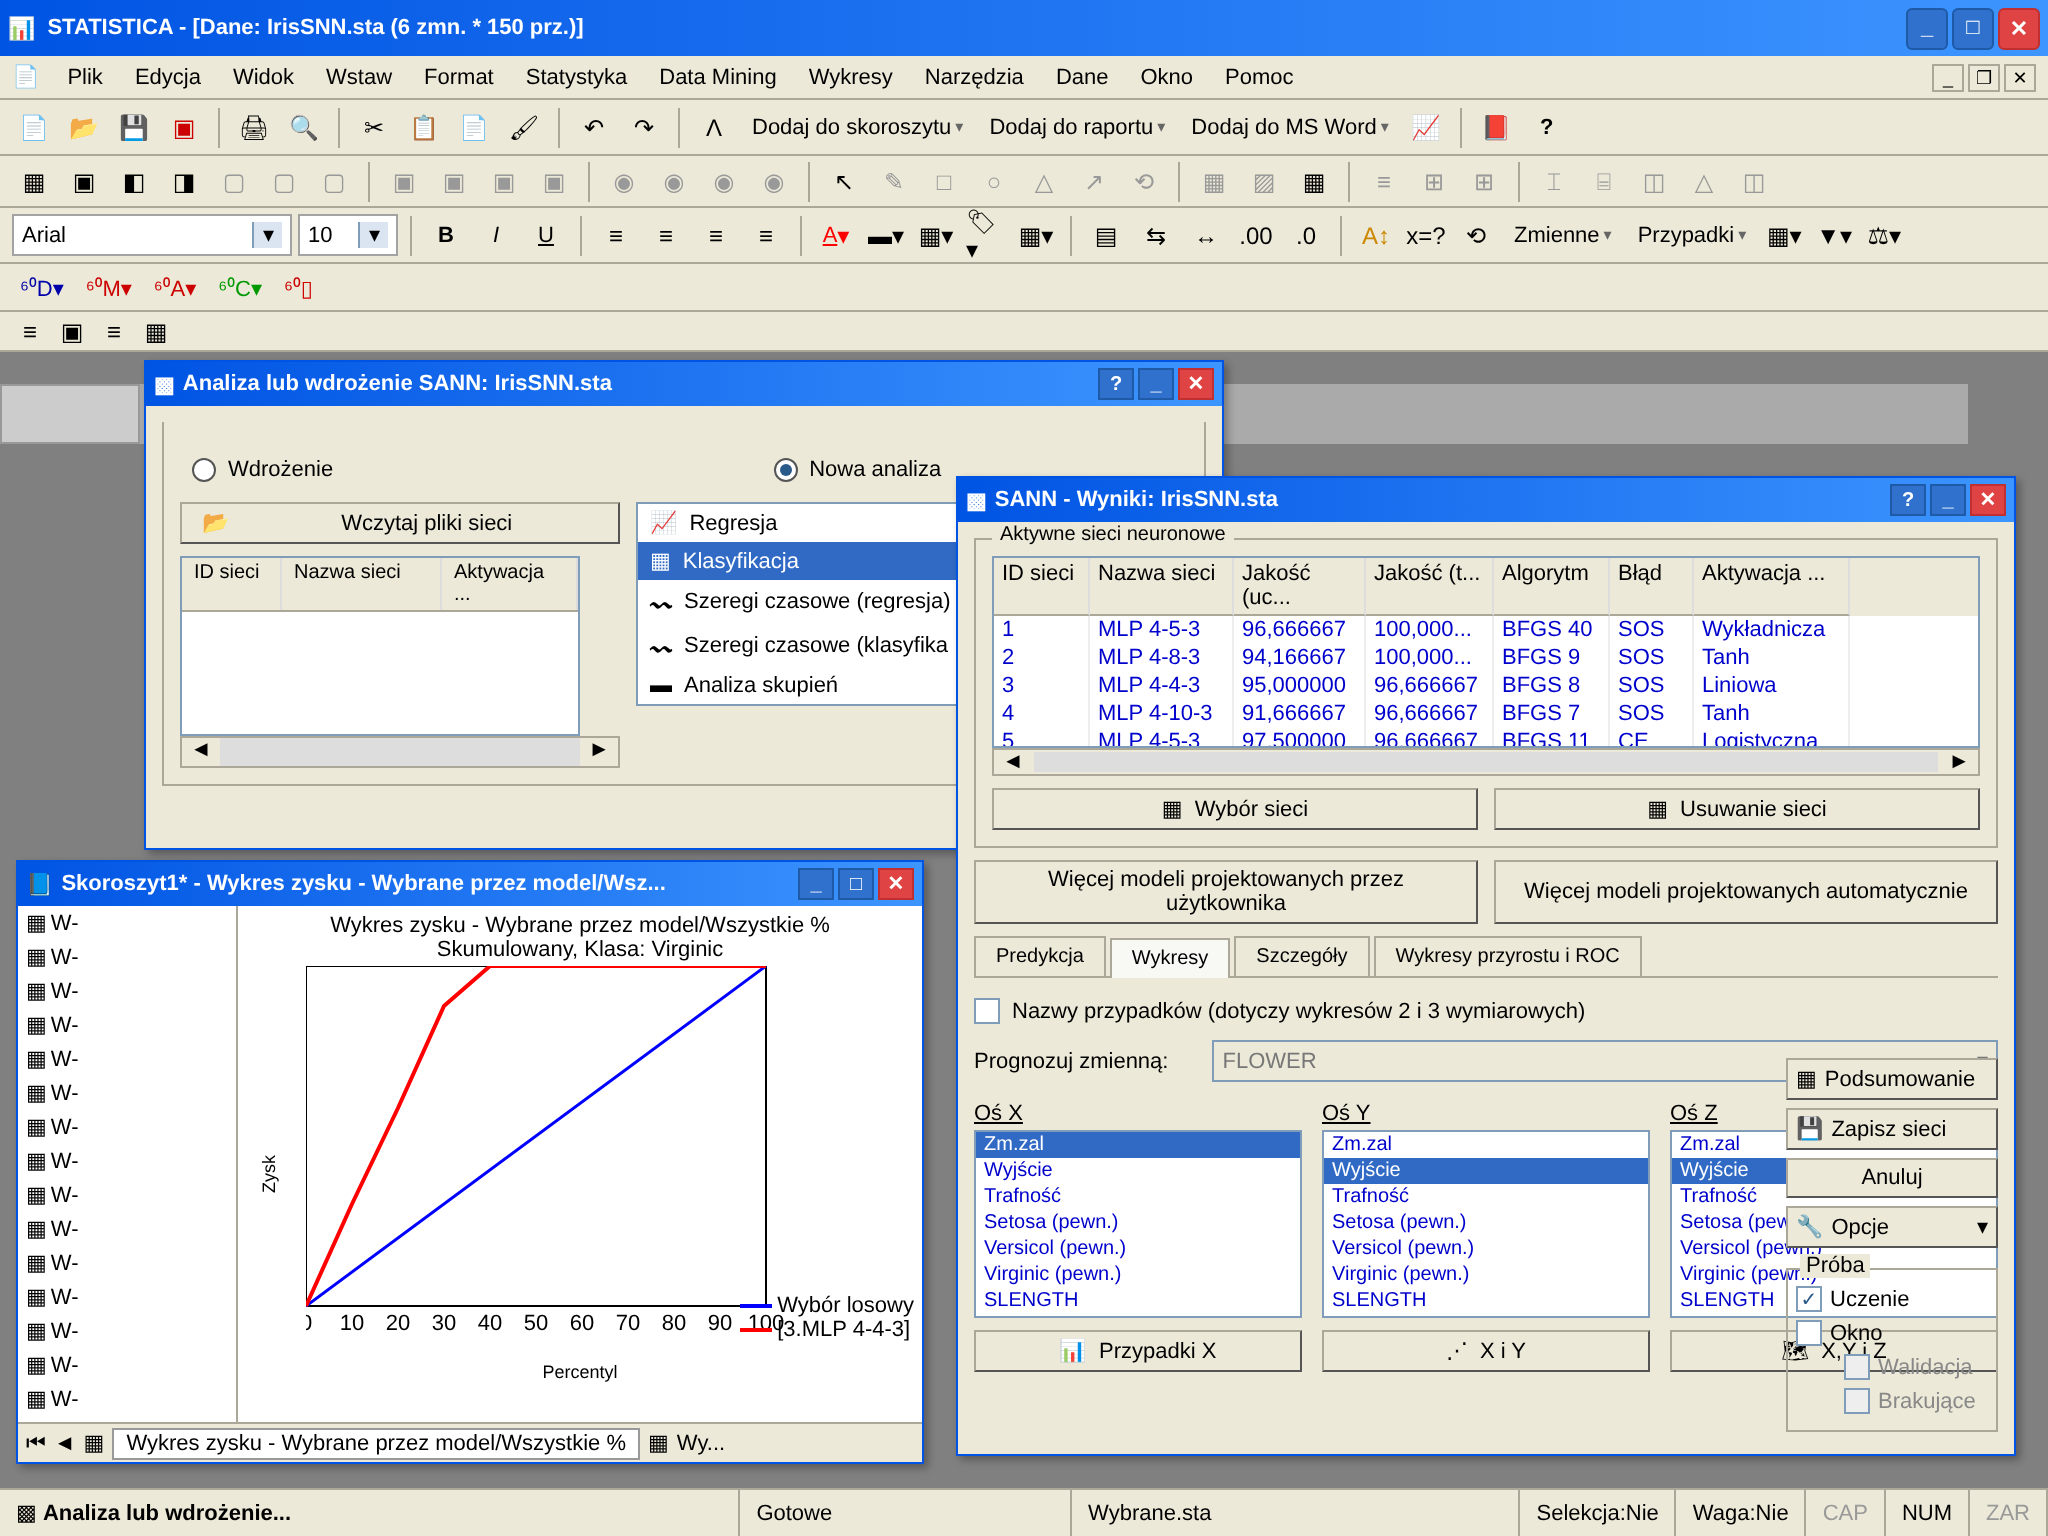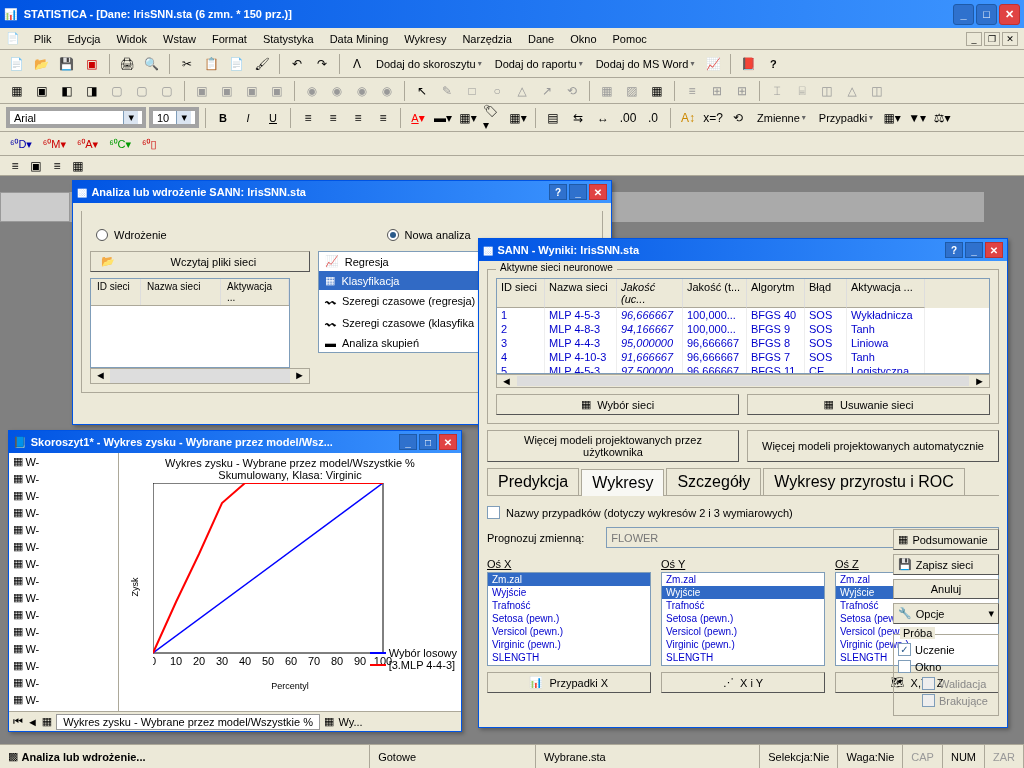--- a/index.html
+++ b/index.html
@@ -17,21 +17,21 @@
 .menu-item { padding: 2px 8px; cursor: default; }
 .mdi-controls { margin-left: auto; display: flex; gap: 2px; }
 .mdi-btn { width: 16px; height: 14px; background: #ece9d8; border: 1px solid #aca899; font-size: 9px; display: flex; align-items: center; justify-content: center; }
 
 .toolbar-row { background: #ece9d8; height: 28px; display: flex; align-items: center; padding: 2px 6px; border-bottom: 1px solid #aca899; gap: 3px; }
 .tb-btn { width: 22px; height: 22px; display: flex; align-items: center; justify-content: center; border: 1px solid transparent; font-size: 12px; }
 .tb-sep { width: 1px; height: 20px; background: #aca899; margin: 0 3px; }
 .tb-dd { display: flex; align-items: center; padding: 0 4px; border: 1px solid transparent; height: 22px; }
 .tb-dd::after { content: "▾"; margin-left: 2px; font-size: 8px; color: #666; }
 
-.combo { background: white; border: 4px solid #a3a3a3; height: 21px; display: flex; align-items: center; padding: 0 4px; }
+.combo { background: white; border: 1px solid #a3a3a3; height: 21px; display: flex; align-items: center; padding: 0 4px; }
 .combo::after { content: "▾"; background: #dbe5f1; padding: 0 4px; margin-left: auto; border-left: 1px solid #7f9db9; }
 .combo.font { width: 140px; }
 .combo.size { width: 50px; }
 
 .main-workspace { position: absolute; top: 176px; left: 0; right: 0; bottom: 24px; background: #808080; }
 
 .child-window { position: absolute; background: #ece9d8; border: 1px solid #0054e3; box-shadow: 2px 2px 4px rgba(0,0,0,.3); }
 .child-title { background: linear-gradient(to right, #0054e3, #3d95ff); height: 22px; display: flex; align-items: center; padding: 0 4px; color: white; font-weight: bold; }
 .child-title .t-text { flex: 1; display: flex; align-items: center; gap: 4px; }
 .child-title .child-ctrls { display: flex; gap: 2px; }
@@ -62,27 +62,27 @@
 .sann-results { left: 478px; top: 62px; width: 530px; height: 490px; z-index: 10; }
 .sann-results .body { padding: 8px; }
 .groupbox { border: 1px solid #aca899; padding: 8px; margin-bottom: 6px; position: relative; }
 .groupbox-label { position: absolute; top: -8px; left: 8px; background: #ece9d8; padding: 0 4px; font-size: 10px; }
 
 .results-table { border: 1px solid #7f9db9; background: white; font-size: 10px; height: 96px; overflow: hidden; }
 .results-head { display: flex; background: #ece9d8; }
 .results-head div { padding: 2px 4px; border-right: 1px solid #ddd; border-bottom: 1px solid #aca899; }
 .results-row { display: flex; color: #0000cc; }
 .results-row div { padding: 1px 4px; border-right: 1px solid #eee; }
-.c0{width:48px;} .c1{width:72px;} .c2{width:66px;font-style:italic;} .c3{width:64px;} .c4{width:58px;} .c5{width:42px;} .c6{width:78px;}
+.c0{width:48px;} .c1{width:72px;} .c2{width:66px;} .c3{width:64px;} .c4{width:58px;} .c5{width:42px;} .c6{width:78px;}
 
 .button-row { display: flex; gap: 8px; }
 .std-btn { background: #ece9d8; border: 1px solid #aca899; border-right-color: #555; border-bottom-color: #555; padding: 3px 10px; flex: 1; text-align: center; display: flex; align-items: center; justify-content: center; gap: 6px; }
 
 .tabrow2 { display: flex; border-bottom: 1px solid #aca899; margin: 6px 0; }
-.tab2 { padding: 4px 10px; border: 1px solid #aca899; border-bottom: none; background: #ece9d8; margin-right: 2px; font-size: 16px; }
+.tab2 { padding: 4px 10px; border: 1px solid #aca899; border-bottom: none; background: #ece9d8; margin-right: 2px; font-size: 10px; }
 .tab2.active { background: #f8f8f4; position: relative; top: 1px; }
 
 .checkbox-row { display: flex; align-items: center; gap: 6px; padding: 4px 0; }
 .chk { width: 13px; height: 13px; border: 1px solid #7f9db9; background: white; display: flex; align-items: center; justify-content: center; font-size: 10px; color: #2a5a8a; }
 
 .prognoz-row { display: flex; align-items: center; gap: 22px; padding: 4px 0; }
 .readonly-combo { background: #ece9d8; border: 1px solid #7f9db9; height: 21px; display: flex; align-items: center; padding: 0 4px; flex: 1; color: #777; }
 .readonly-combo::after { content: "▾"; margin-left: auto; }
 
 .os-columns { display: flex; gap: 10px; margin-top: 6px; }

